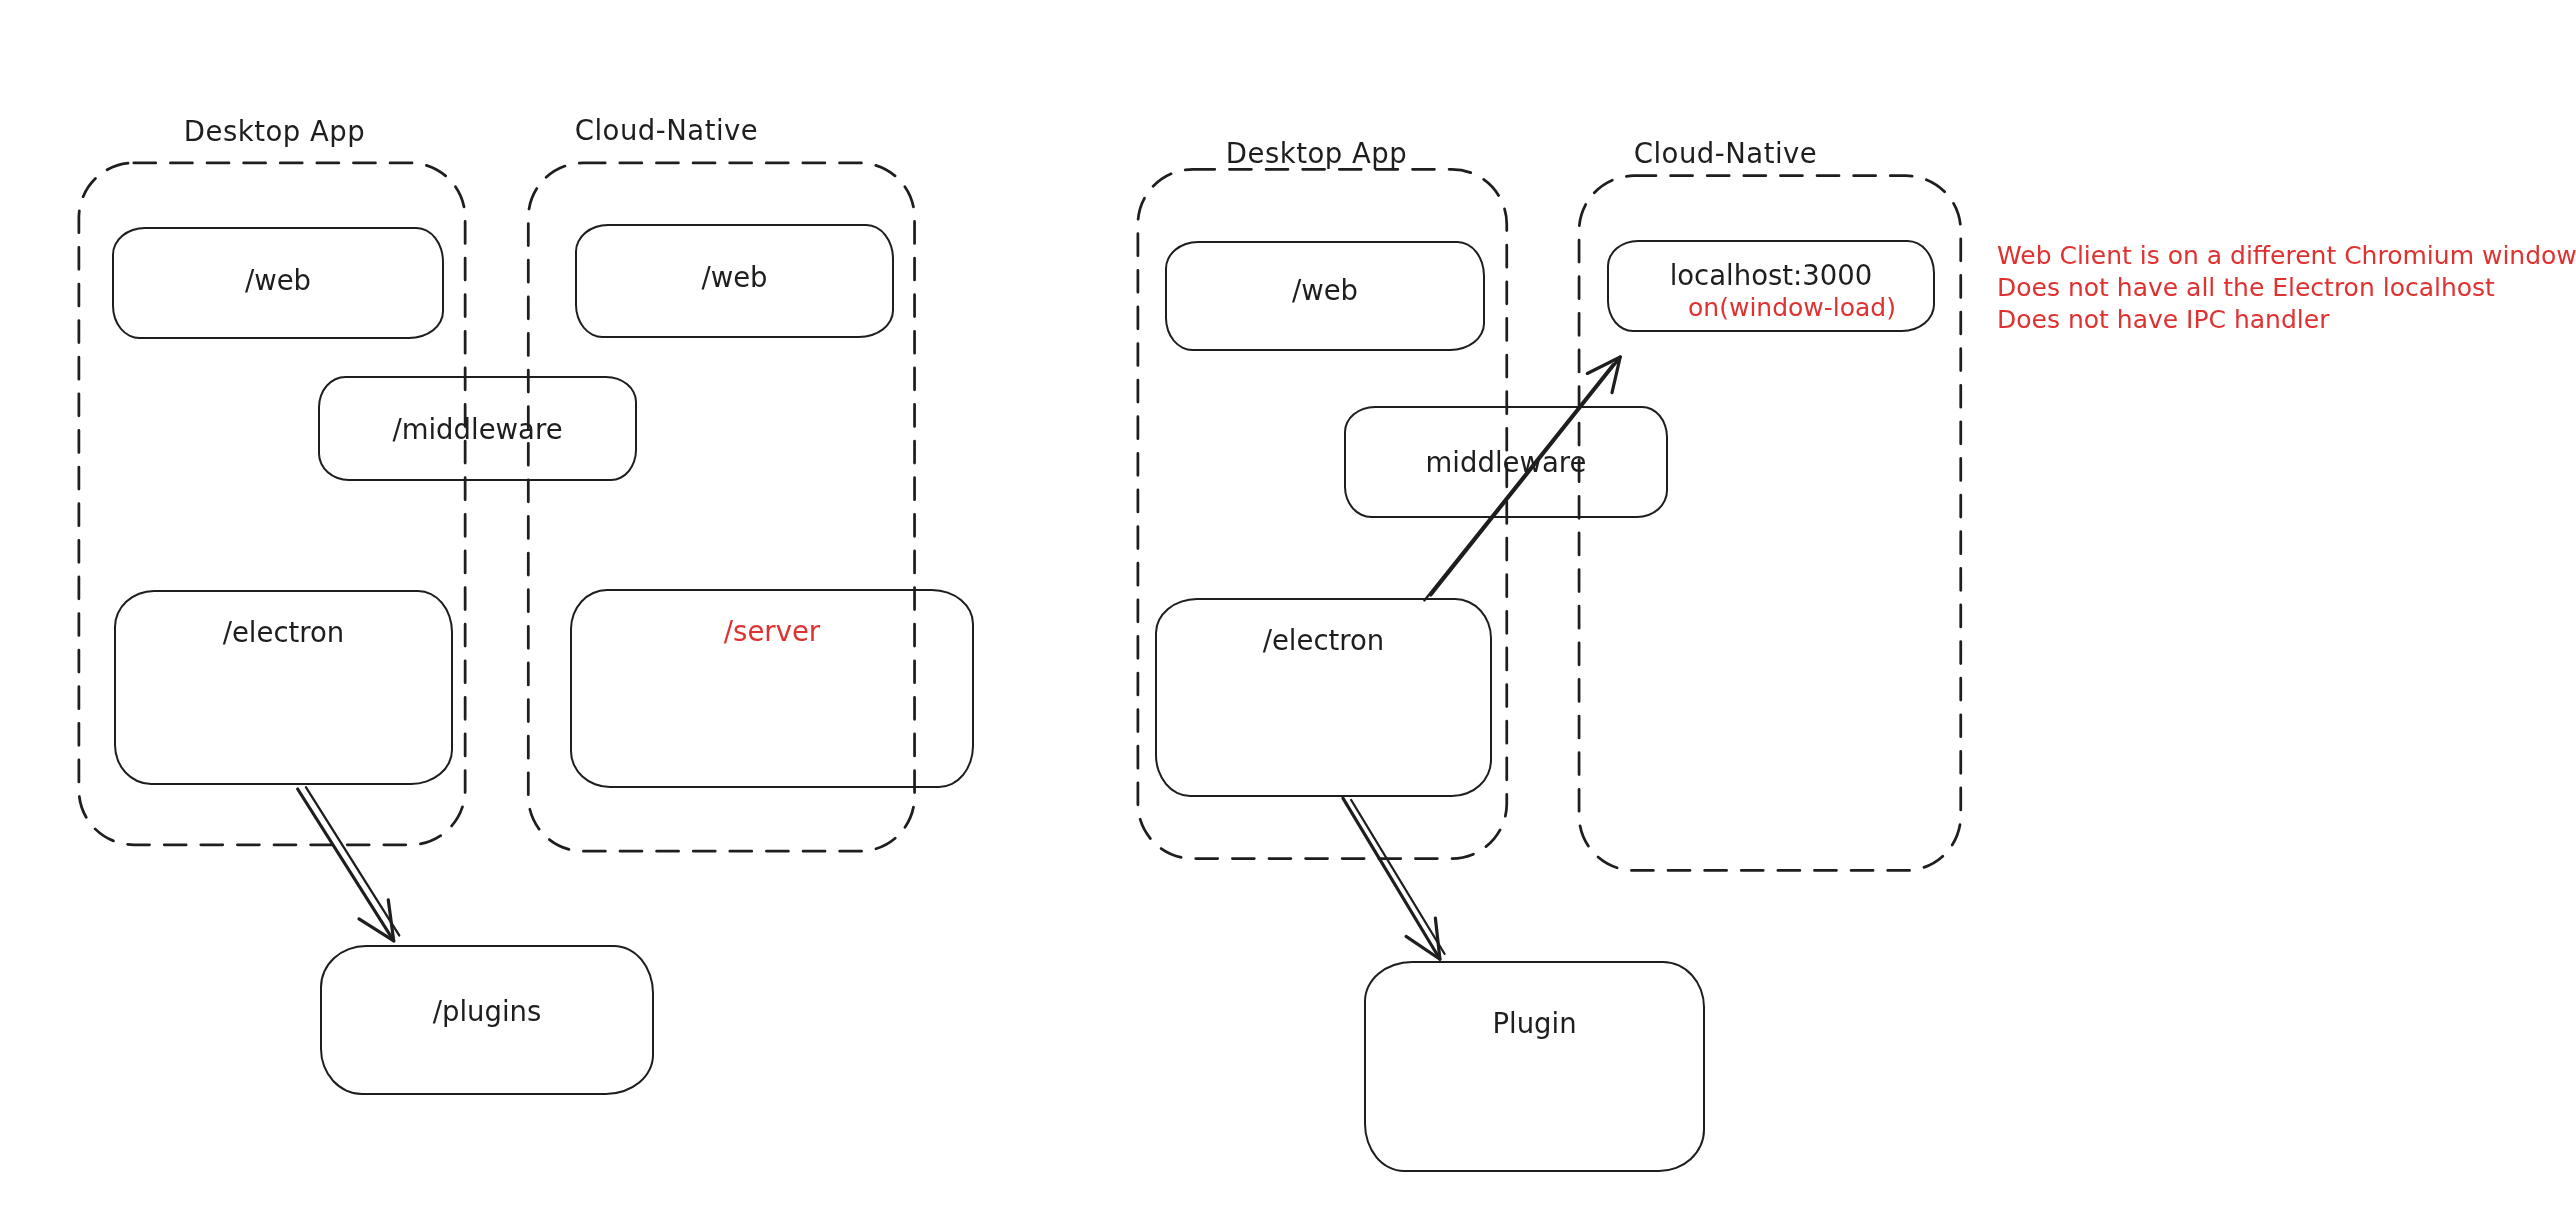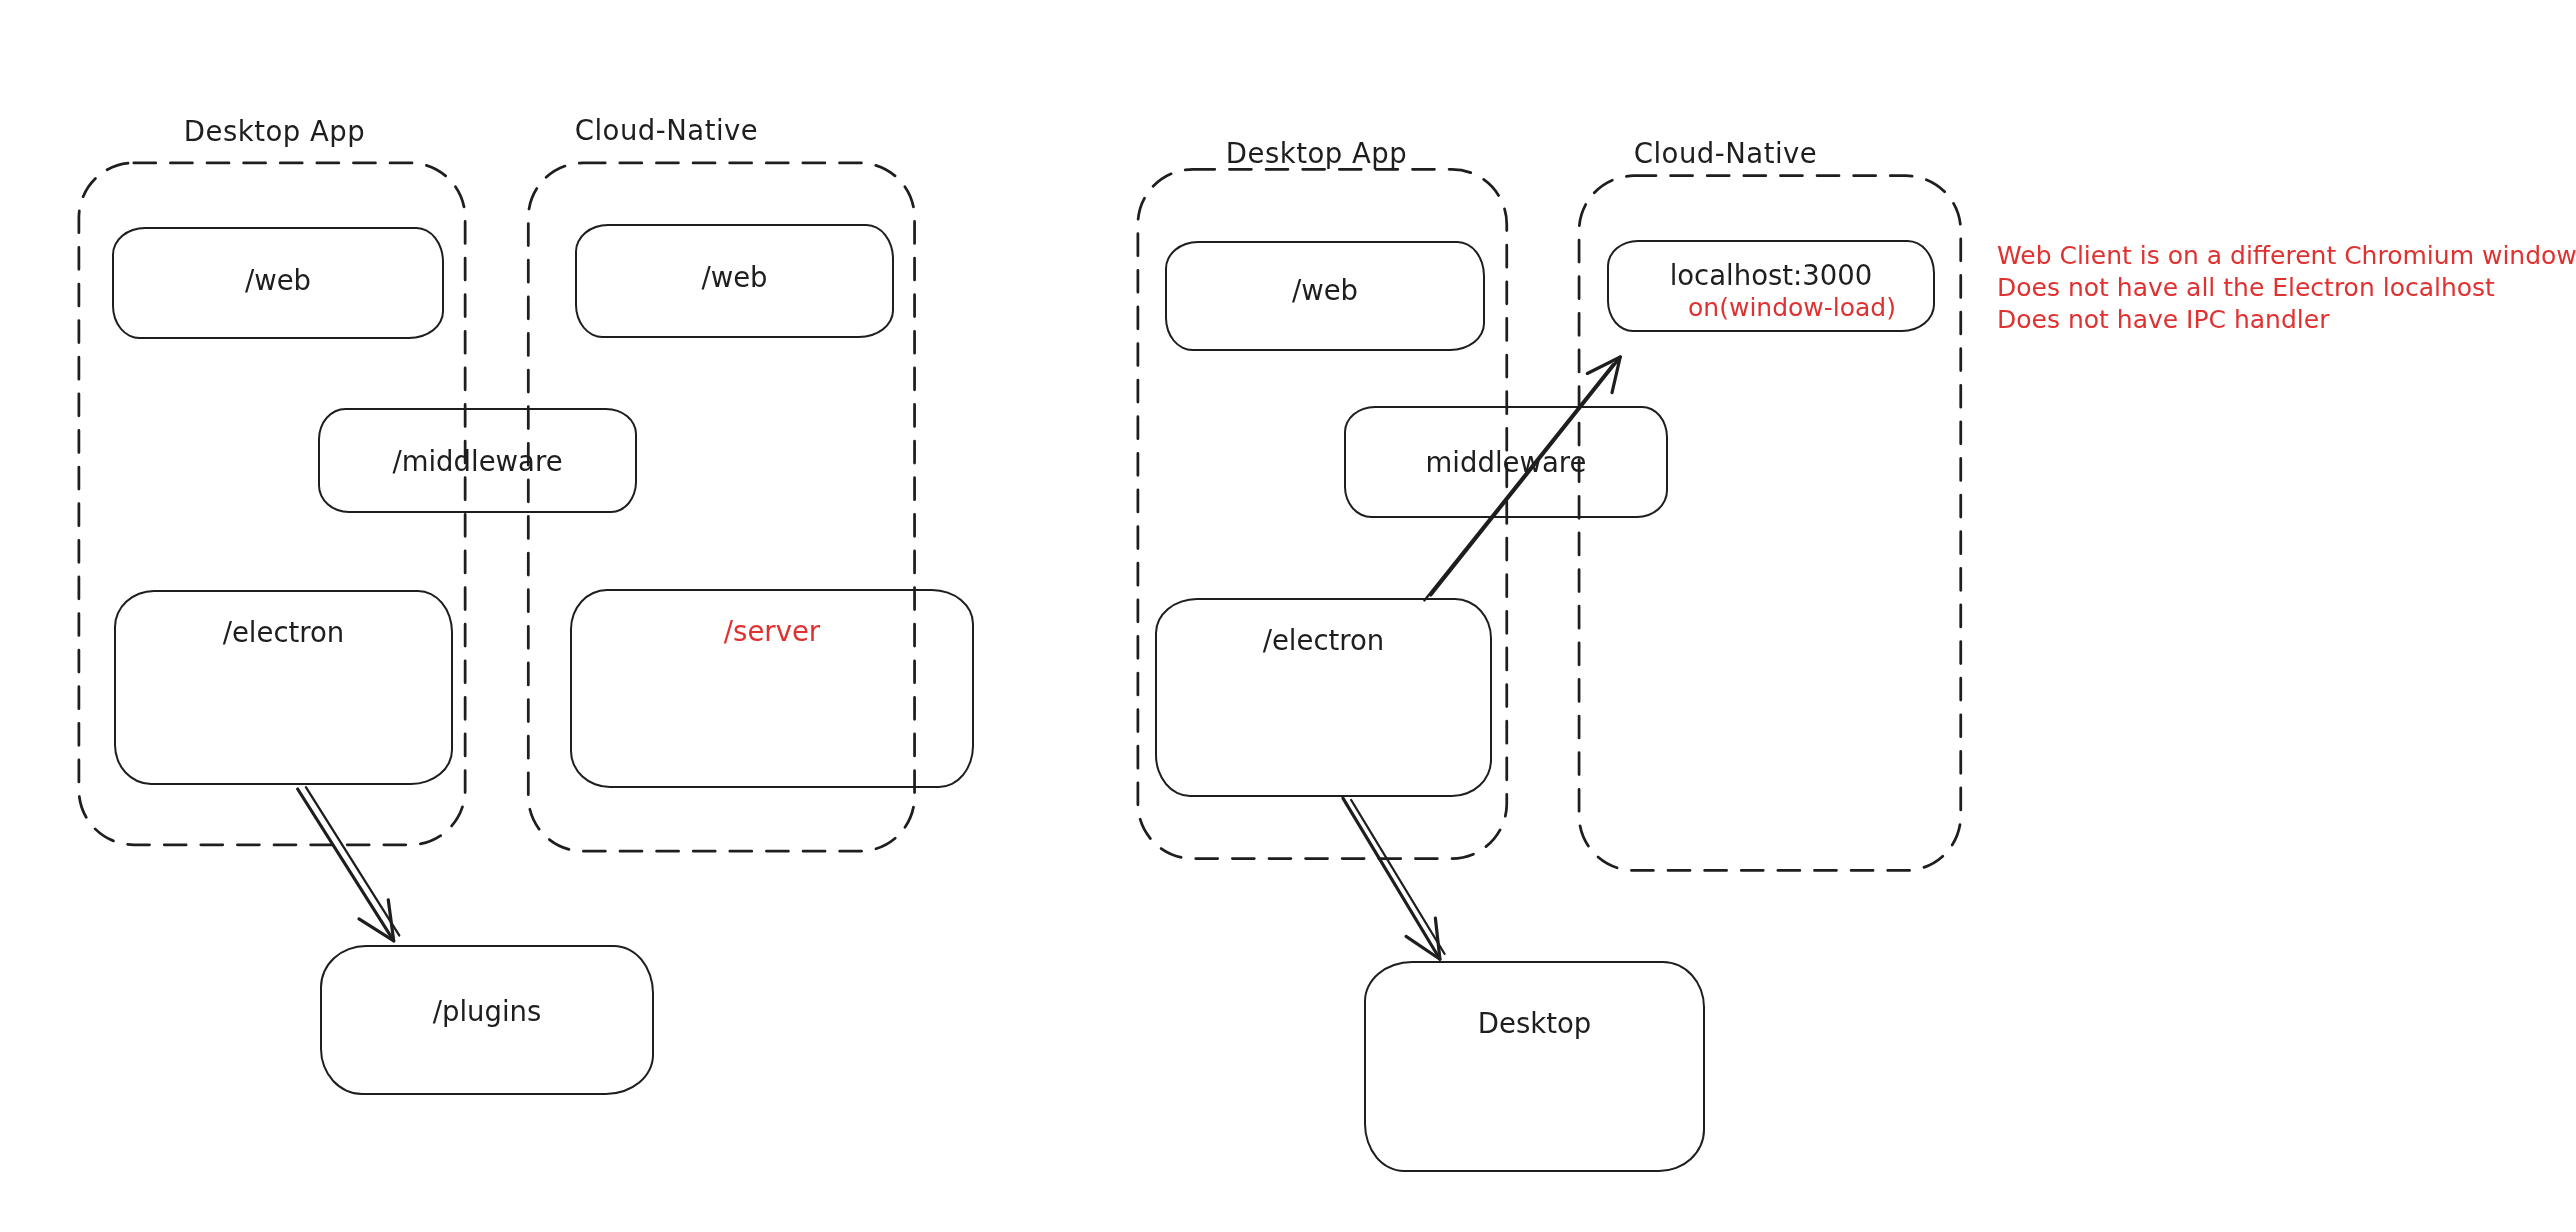--- a/index.html
+++ b/index.html
@@ -60,21 +60,21 @@
   <div class="group-label" style="left:529px; top:114px;">Cloud-Native</div>
 
   <div class="node" style="left:112px; top:227px; width:332px; height:112px;">
     <span class="lbl" style="padding-top:35px;">/web</span>
   </div>
 
   <div class="node" style="left:575px; top:224px; width:319px; height:114px;">
     <span class="lbl" style="padding-top:35px;">/web</span>
   </div>
 
-  <div class="node center-v" style="left:318px; top:408px; width:319px; height:105px; border-radius:27.5px 31px 26px 31px / 31px 26px 31px 27.5px;">
+  <div class="node center-v" style="left:318px; top:376px; width:319px; height:105px; border-radius:27.5px 31px 26px 31px / 31px 26px 31px 27.5px;">
     <span class="lbl">/middleware</span>
   </div>
 
   <div class="node" style="left:114px; top:590px; width:339px; height:195px; border-radius:40px 35px 42px 37px / 37px 42px 35px 40px;">
     <span class="lbl" style="padding-top:24px;">/electron</span>
   </div>
 
   <div class="node" style="left:558px; top:589px; width:404px; height:199px; border-radius:37px 42px 35px 40px / 40px 35px 42px 37px;margin-left:12px;">
     <span class="lbl red-text" style="padding-top:24px;">/server</span>
   </div>
@@ -99,21 +99,21 @@
   <div class="node" style="left:1155px; top:598px; width:337px; height:199px; border-radius:42px 37px 40px 35px / 35px 40px 37px 42px;">
     <span class="lbl" style="padding-top:24px;">/electron</span>
   </div>
 
   <div class="node" style="left:1607px; top:240px; width:328px; height:92px; border-radius:31px 27.5px 33px 26px / 26px 33px 27.5px 31px;">
     <span class="lbl localhost-line1">localhost:3000</span>
     <span class="lbl localhost-line2 red-text">on(window-load)</span>
   </div>
 
   <div class="node" style="left:1364px; top:961px; width:341px; height:211px; border-radius:48px 42px 46px 40px / 40px 46px 42px 48px;">
-    <span class="lbl" style="padding-top:44px;">Desktop</span>
+    <span class="lbl" style="padding-top:44px;">Plugin</span>
   </div>
 
   <div class="note red" style="left:1982px; top:240px;">
     <div>Web Client is on a different Chromium window</div>
     <div>Does not have all the Electron localhost</div>
     <div>Does not have IPC handler</div>
   </div>
 
   <svg class="overlay" width="2576" height="1232" viewBox="0 0 2814 1346">
     <g fill="none" stroke="#1e1e1e" stroke-width="3" stroke-linecap="round">

